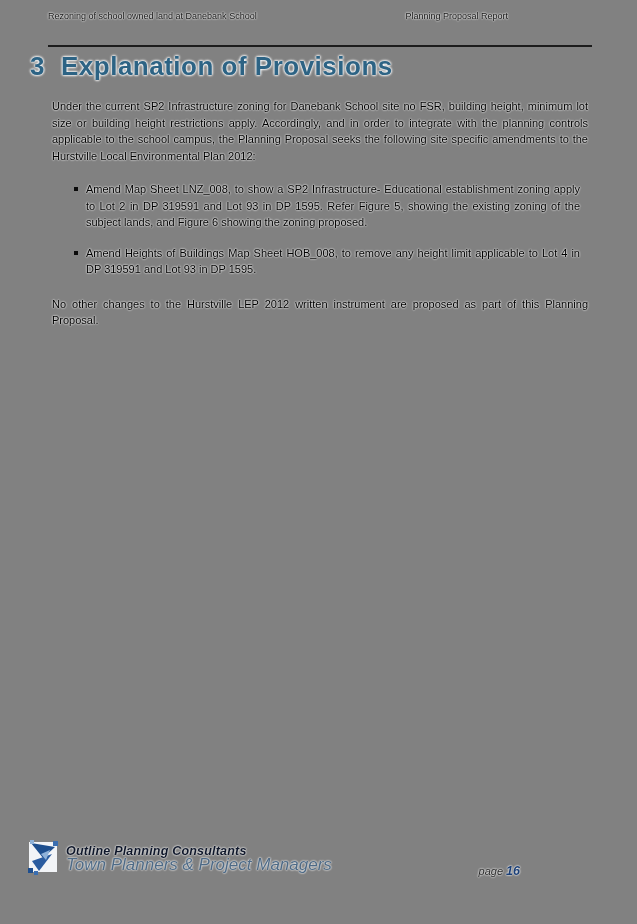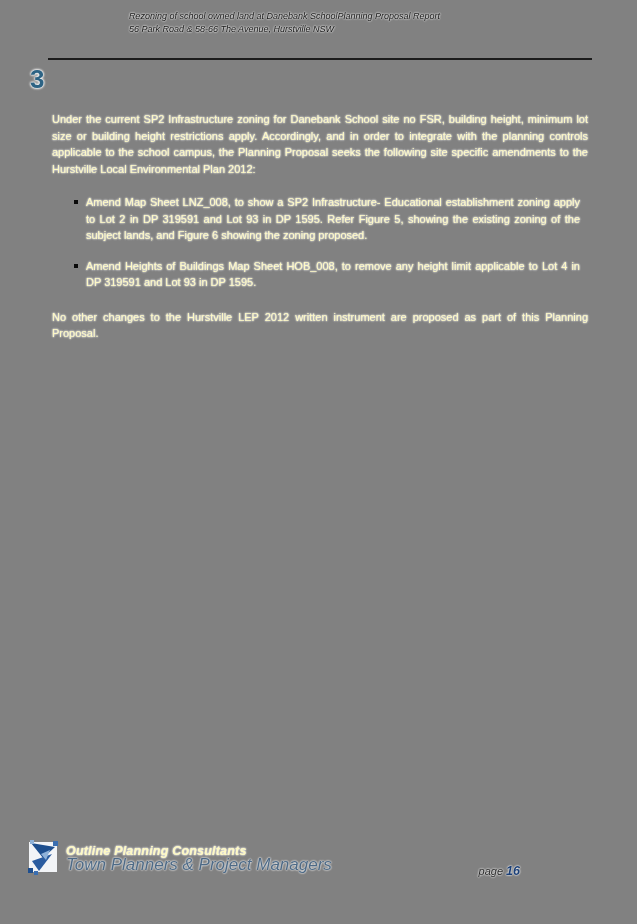--- a/index.html
+++ b/index.html
@@ -12,42 +12,42 @@
   .page {
     position: relative;
     width: 637px; height: 924px;
     background: #818181;
   }
   .halo   { text-shadow: 0 0 2px rgba(255,255,255,.95), 0 0 2px rgba(255,255,255,.85); }
   .halo-strong { text-shadow: 0 0 3px #fff, 0 0 3px #fff, 0 0 2px #fff; }
 
   
   .header {
-    display: flex; justify-content: center; align-items: flex-start;
-    padding: 10px 44px 0 48px;
-    font-size: 9px; font-style: italic; color: #141414; line-height: 13px;
+    display: flex; justify-content: space-between; align-items: flex-start;
+    padding: 10px 57px 0 48px;
+    font-size: 9px; color: #141414; line-height: 13px;
   }
   .header-left { max-width: 330px; }
   .header-right { padding-right: 72px; }
 
   
   .rule {
     margin: 22px 45px 0 48px;
     border-top: 2px solid #1c1c1c;
     height: 0;
   }
   h1 {
     margin: 4px 0 0 30px;
     display: flex; align-items: baseline; gap: 16px;
     font-size: 26px; font-weight: bold; letter-spacing: 0.5px;
     color: #2d6384;
   }
 
   
-  .body-text { padding: 0 49px 0 52px; color: #fef9c3; }
+  .body-text { padding: 0 49px 0 52px; color: #000000; }
   p.body-p {
     margin: 16px 0 0 0;
     font-size: 11px; line-height: 16.5px;
     text-align: justify;
   }
   ul.amendments {
     margin: 17px 8px 0 0;
     padding: 0 0 0 34px;
     list-style: none;
   }
@@ -64,50 +64,50 @@
   }
 
   
   .footer {
     position: absolute; left: 28px; bottom: 48px;
     display: flex; align-items: center; gap: 6px;
   }
   .logo { width: 32px; height: 36px; display: block; }
   .footer-lines { font-style: italic; line-height: 13px; }
   .company {
-    font-size: 12.5px; font-weight: bold; color: #fef9c3; letter-spacing: 0.2px;
+    font-size: 12.5px; font-weight: bold; color: #0f172a; letter-spacing: 0.2px;
   }
   .tagline {
     font-size: 17px; color: #4e6a86;
   }
   .pagenum {
     position: absolute; right: 117px; bottom: 46px;
     font-style: italic; font-size: 11px; color: #2a2a2a;
   }
   .pagenum .pn {
     font-weight: bold; font-size: 12.5px; color: #1b3f77; margin-left: 3px;
   }
 </style>
 </head>
 <body>
 
 <div class="page">
 
   <div class="header">
     <div class="header-left halo">
       <div>Rezoning of school owned land at Danebank School</div>
-      <div>56 Park Road &amp; 58-66 The Avenue, Hurstville NSW</div>
     </div>
     <div class="header-right halo">Planning Proposal Report</div>
   </div>
 
   <div class="rule"></div>
 
   <h1 class="halo-strong">
     <span>3</span>
+    <span>Explanation of Provisions</span>
   </h1>
 
   <div class="body-text">
     <p class="body-p halo">Under the current SP2 Infrastructure zoning for Danebank School site no FSR, building height, minimum lot size or building height restrictions apply. Accordingly, and in order to integrate with the planning controls applicable to the school campus, the Planning Proposal seeks the following site specific amendments to the Hurstville Local Environmental Plan 2012:</p>
 
     <ul class="amendments">
       <li class="halo">Amend Map Sheet LNZ_008, to show a SP2 Infrastructure- Educational establishment zoning apply to Lot 2 in DP 319591 and Lot 93 in DP 1595. Refer Figure 5, showing the existing zoning of the subject lands, and Figure 6 showing the zoning proposed.</li>
       <li class="halo">Amend Heights of Buildings Map Sheet HOB_008, to remove any height limit applicable to Lot 4 in DP 319591 and Lot 93 in DP 1595.</li>
     </ul>
 

